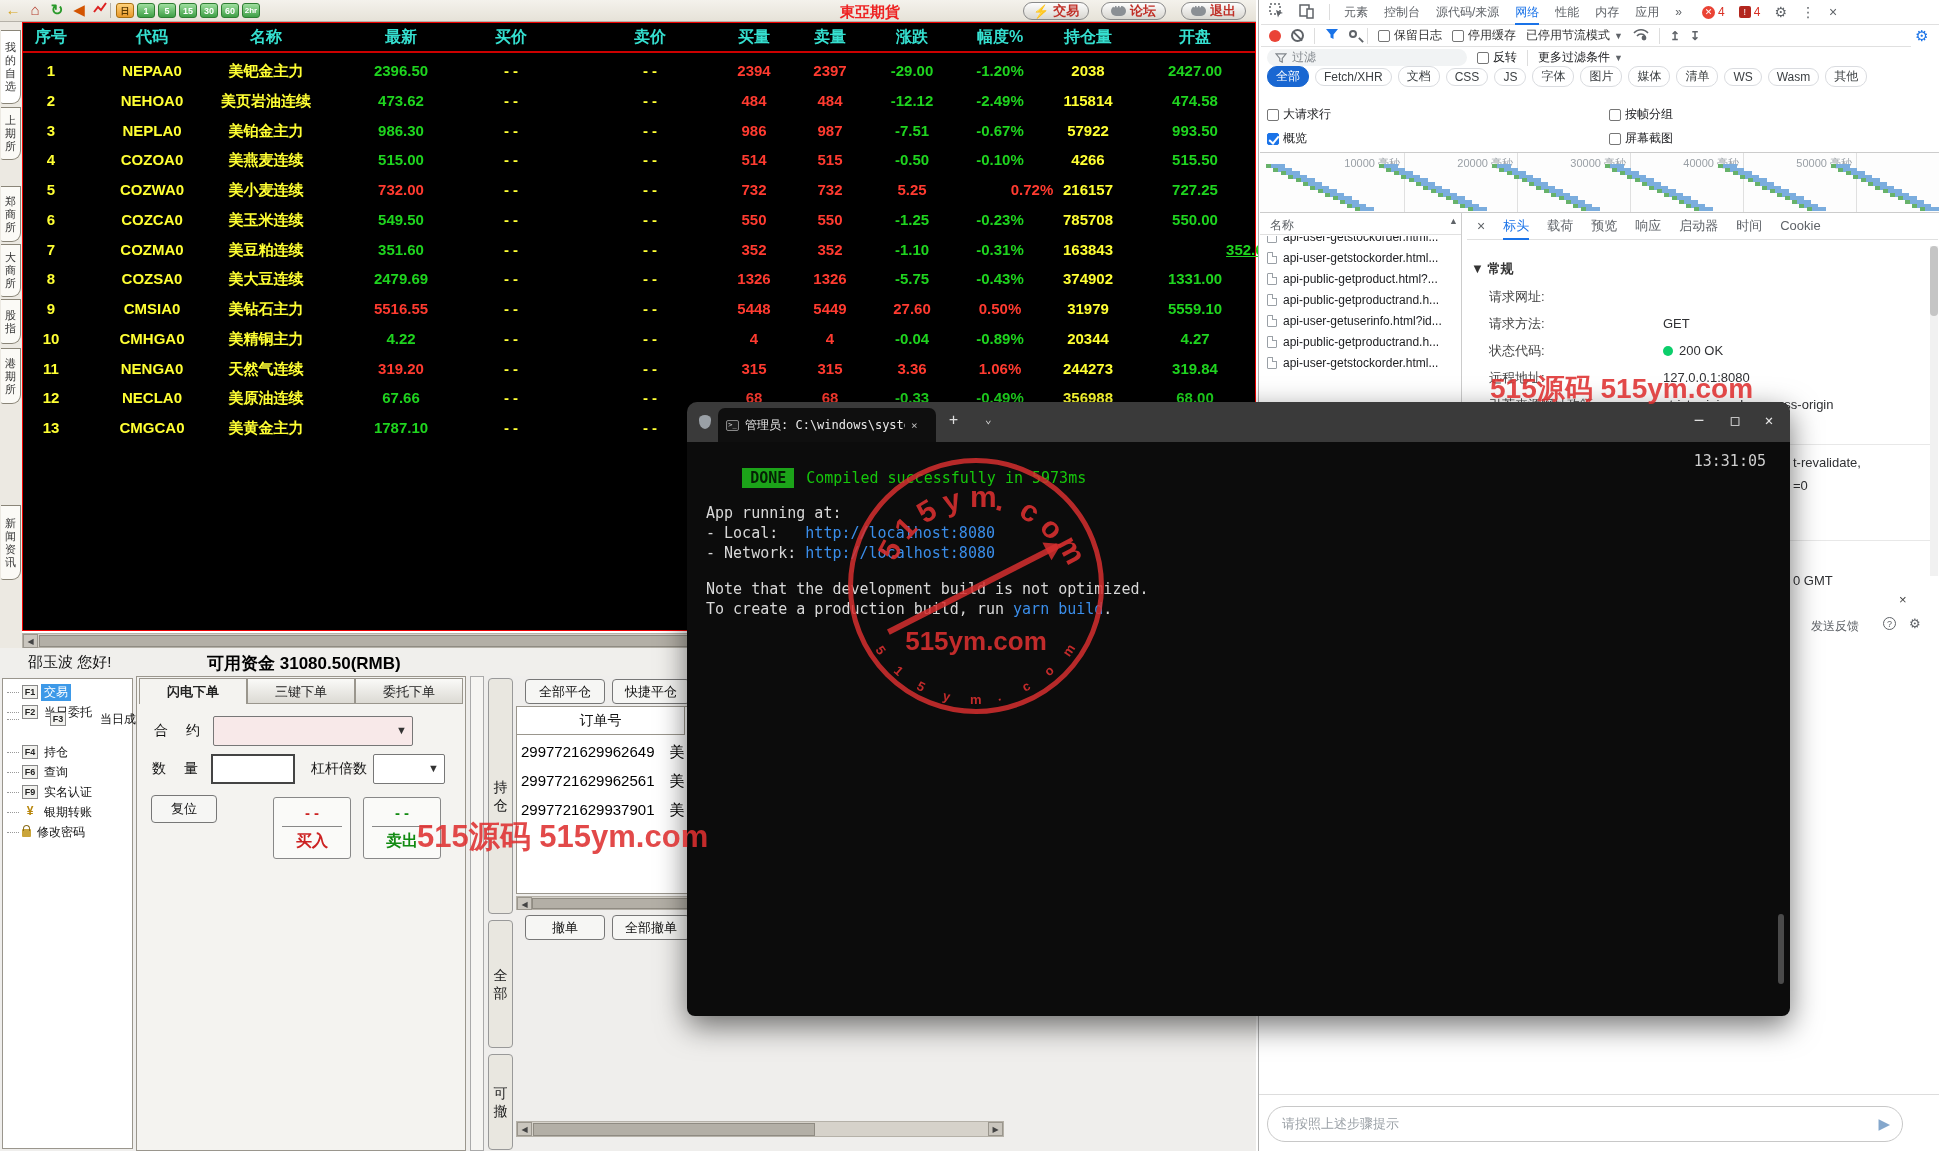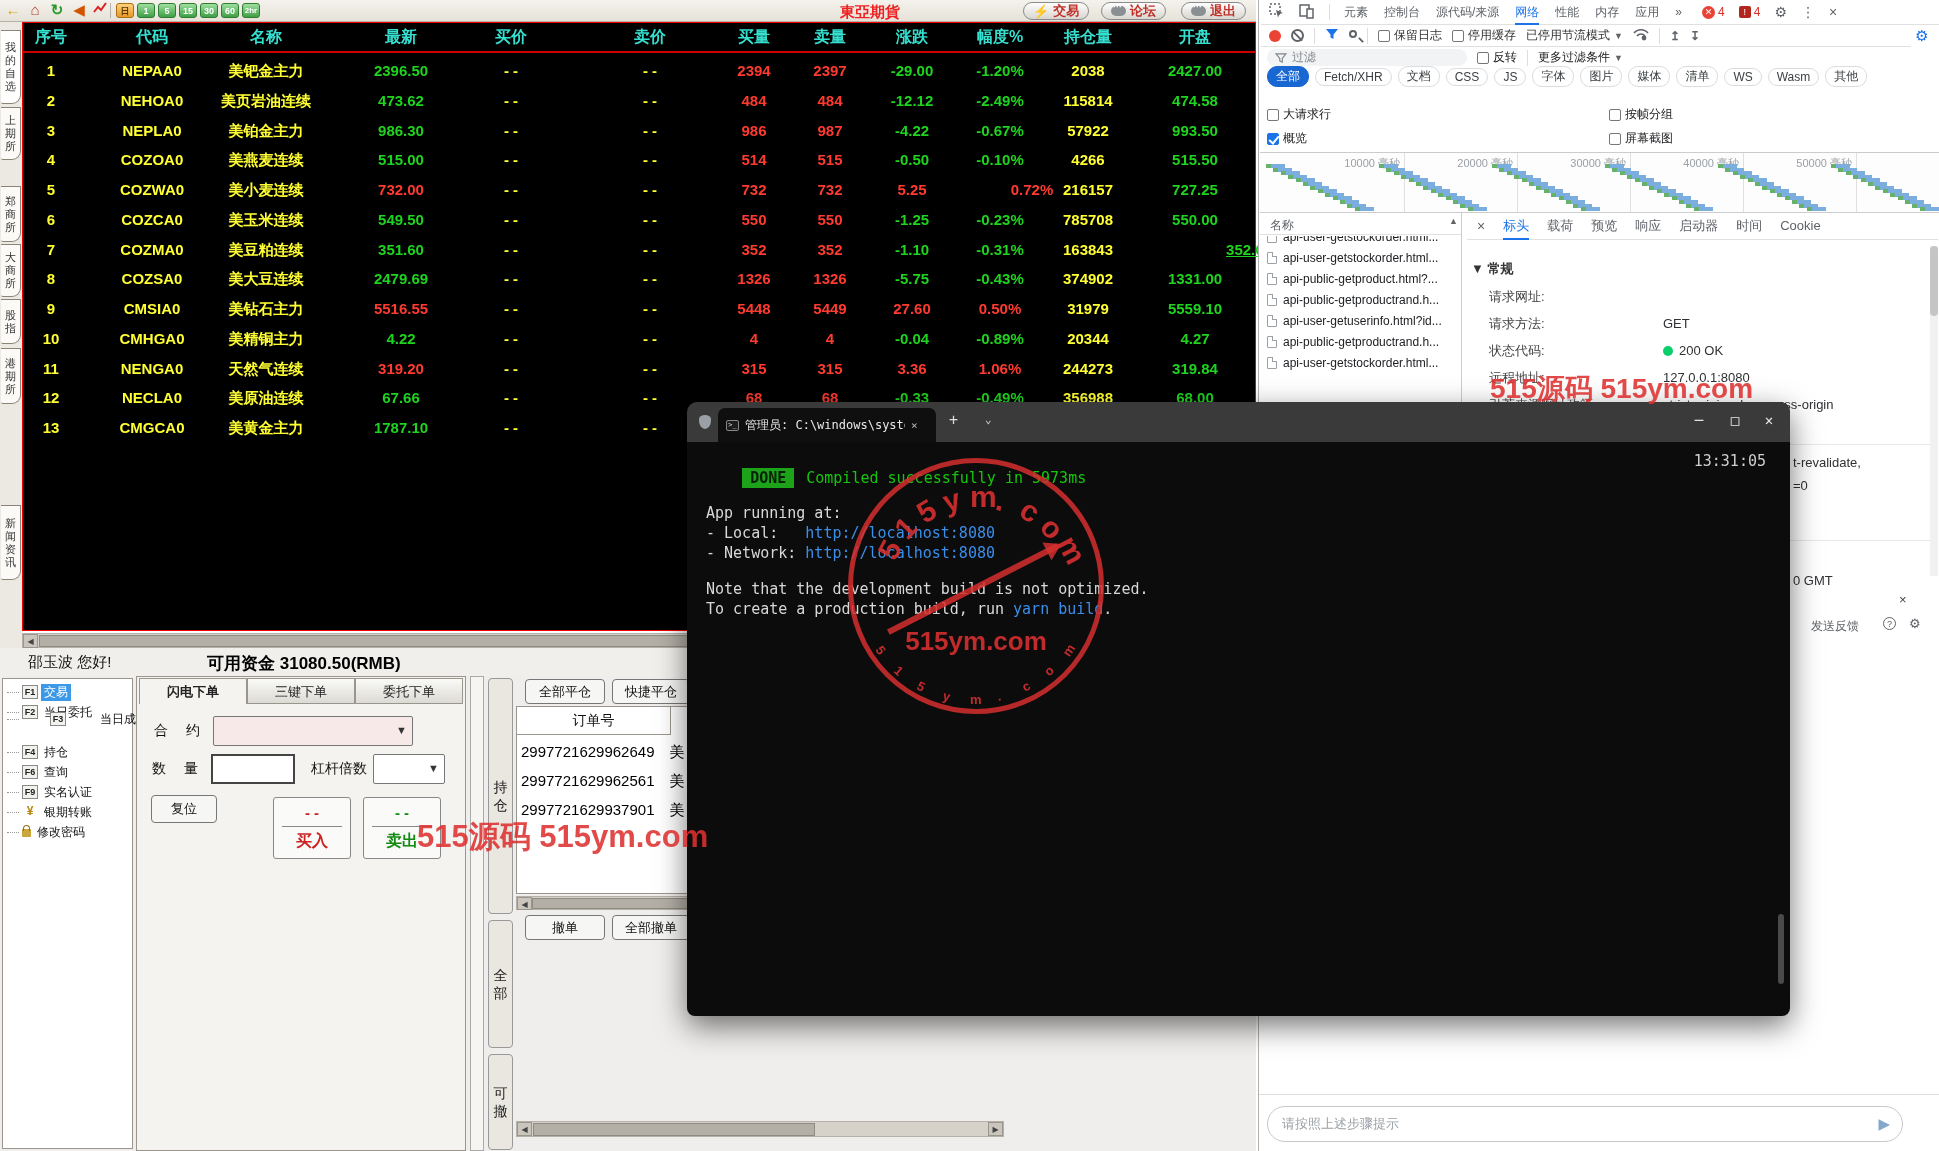--- a/index.html
+++ b/index.html
@@ -297,21 +297,21 @@
       </div>
       <div class="qrow" style="top: 93.5px;">
         <div class="qcell yel" style="left: 28px;">3</div>
         <div class="qcell yel" style="left: 129px;">NEPLA0</div>
         <div class="qcell yel" style="left: 243px;">美铂金主力</div>
         <div class="qcell grn" style="left: 378px;">986.30</div>
         <div class="qcell yel" style="left: 488px;">- -</div>
         <div class="qcell yel" style="left: 627px;">- -</div>
         <div class="qcell red" style="left: 731px;">986</div>
         <div class="qcell red" style="left: 807px;">987</div>
-        <div class="qcell grn" style="left: 889px;">-4.22</div>
+        <div class="qcell grn" style="left: 889px;">-7.51</div>
         <div class="qcell grn" style="left: 977px;">-0.67%</div>
         <div class="qcell yel" style="left: 1065px;">57922</div>
         <div class="qcell grn" style="left: 1172px;">993.50</div>
       </div>
       <div class="qrow" style="top: 123.25px;">
         <div class="qcell yel" style="left: 28px;">4</div>
         <div class="qcell yel" style="left: 129px;">COZOA0</div>
         <div class="qcell yel" style="left: 243px;">美燕麦连续</div>
         <div class="qcell grn" style="left: 378px;">515.00</div>
         <div class="qcell yel" style="left: 488px;">- -</div>
@@ -544,21 +544,21 @@
       <div class="sidetab" style="top: 378px; height: 96px;">
         <span>可</span>
         <span>撤</span>
       </div>
     </div>
 
   <button class="opbtn" style="left:525px;top:3px;width:80px">全部平仓</button>
   <button class="opbtn" style="left:612px;top:3px;width:78px">快捷平仓</button>
 
   <div class="ogrid" style="left:516px;top:30px;width:734px;height:188px">
-    <div class="ghead" style="width:154px;border-right:1px solid #9a968d">订单号</div>
+    <div class="ghead" style="width:168px;border-right:1px solid #9a968d">订单号</div>
     <div>
         <div class="orow" style="top: 31px;">2997721629962649<span>　美</span></div>
         <div class="orow" style="top: 60px;">2997721629962561<span>　美</span></div>
         <div class="orow" style="top: 89px;">2997721629937901<span>　美</span></div>
       </div>
   </div>
 
   <div class="hscroll" style="left:516px;top:220px;width:734px;height:14px">
     <span class="sarr" style="left:0;height:13px">◀</span>
     <span class="sthumb" style="left:15px;width:240px;height:11px"></span>

